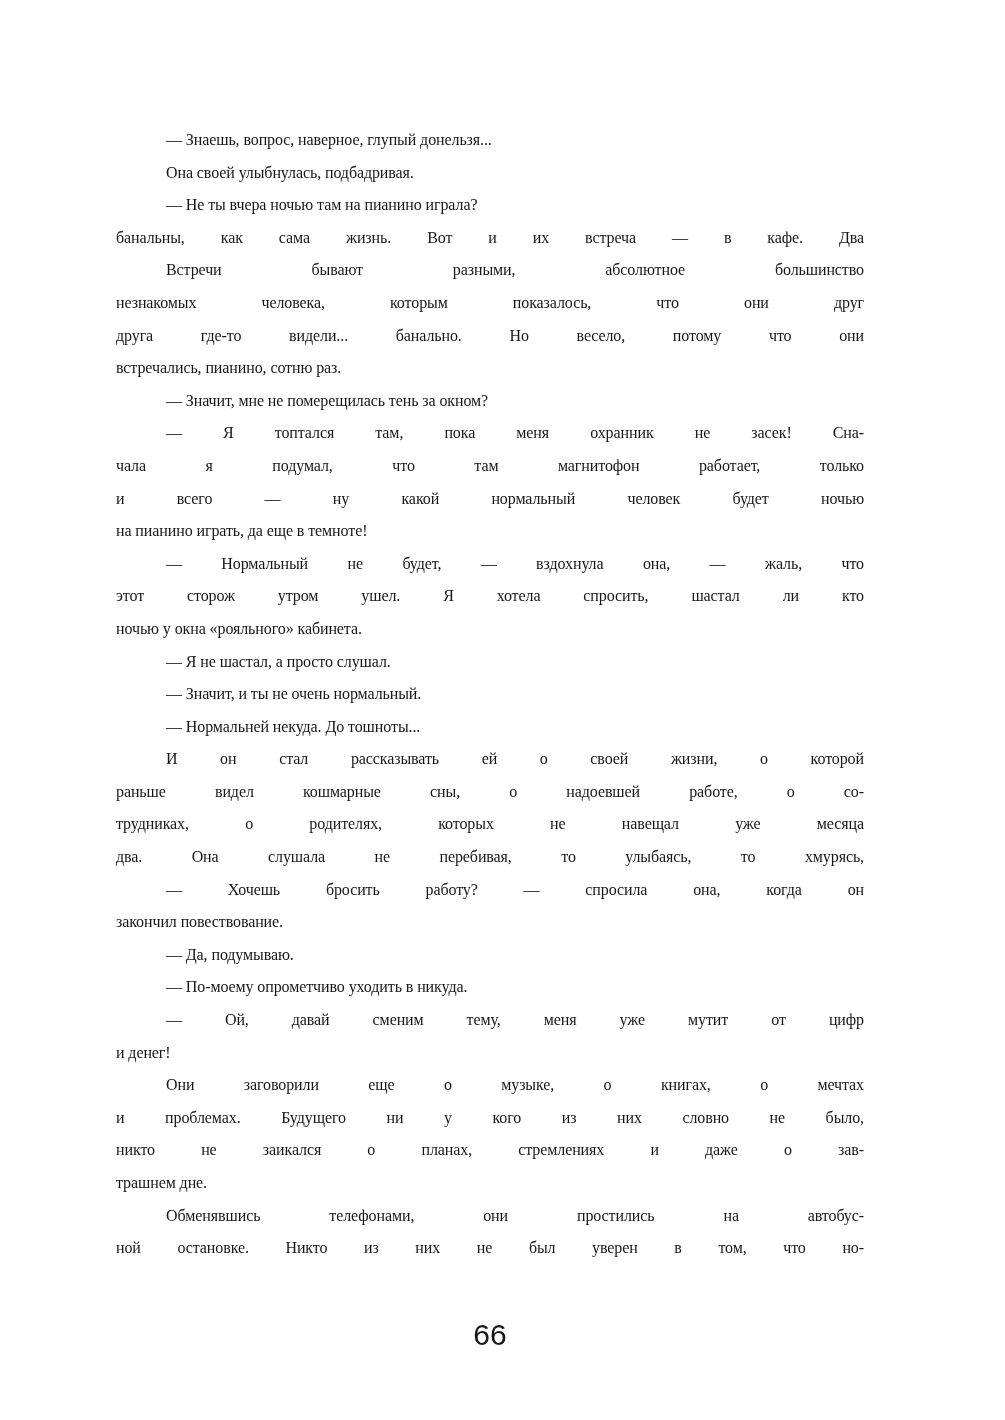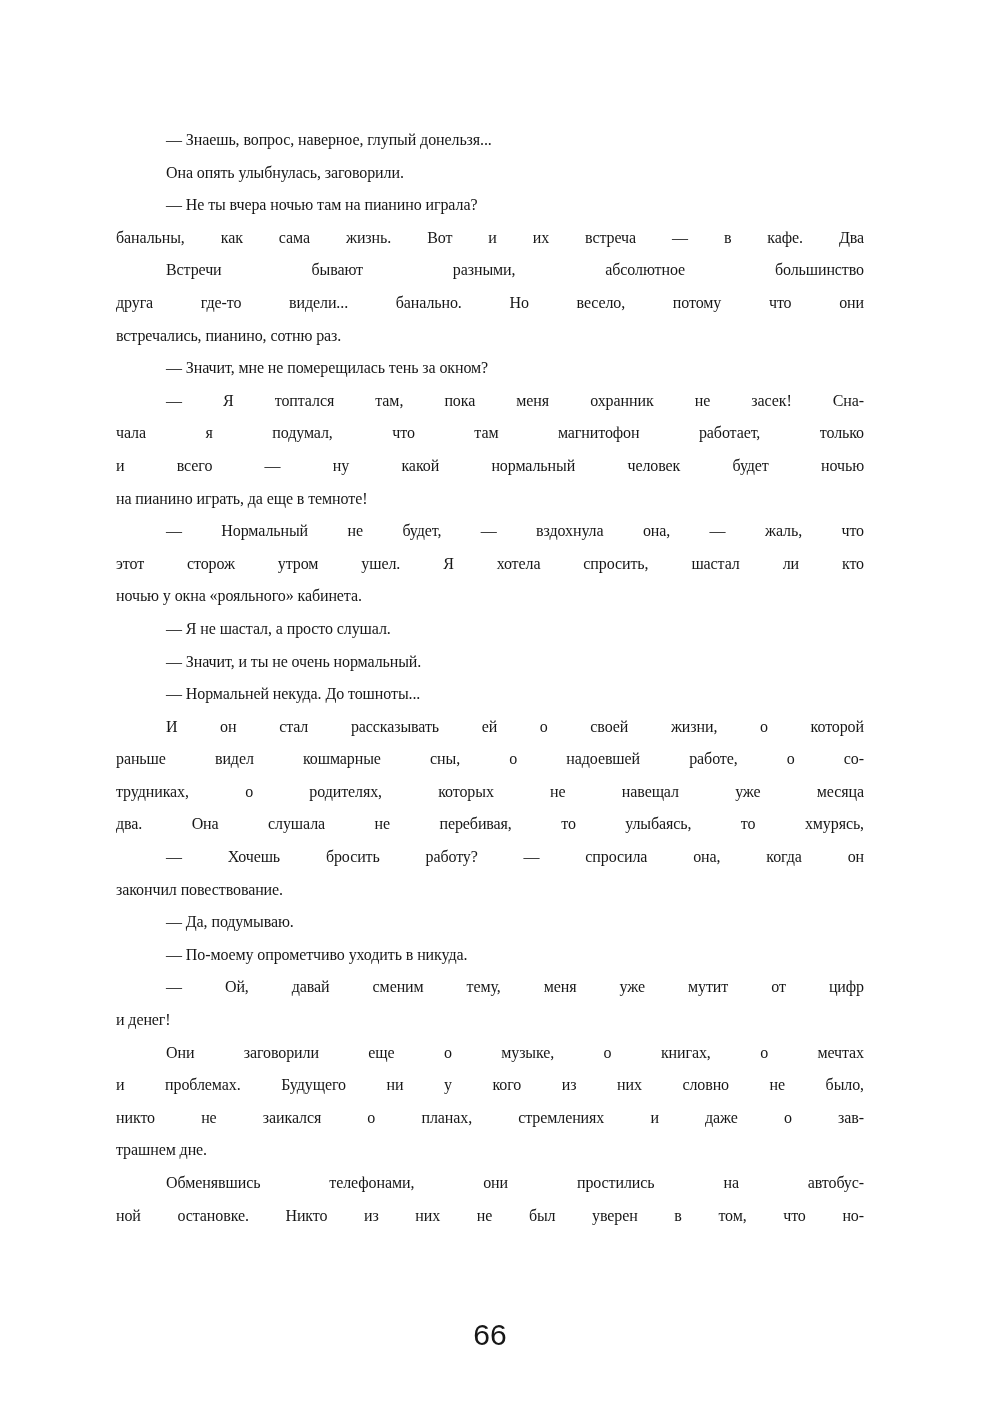--- a/index.html
+++ b/index.html
@@ -53,28 +53,29 @@
 </style>
 </head>
 <body>
 
 <div class="page">
   <main class="text-column" id="text-column">
       <div class="para">
         <div class="line last first">— Знаешь, вопрос, наверное, глупый донельзя...</div>
       </div>
       <div class="para">
-        <div class="line last first">Она опять улыбнулась, заговорили.</div>
+        <div class="line last first">Она своей улыбнулась, подбадривая.</div>
       </div>
       <div class="para">
         <div class="line last first">— Не ты вчера ночью там на пианино играла?</div>
       </div>
       <div class="para">
         <div class="line">банальны, как сама жизнь. Вот и их встреча — в кафе. Два</div>
         <div class="line first">Встречи бывают разными, абсолютное большинство</div>
+        <div class="line">незнакомых человека, которым показалось, что они друг</div>
         <div class="line">друга где-то видели... банально. Но весело, потому что они</div>
         <div class="line last">встречались, пианино, сотню раз.</div>
       </div>
       <div class="para">
         <div class="line last first">— Значит, мне не померещилась тень за окном?</div>
       </div>
       <div class="para">
         <div class="line first">— Я топтался там, пока меня охранник не засек! Сна-</div>
         <div class="line">чала я подумал, что там магнитофон работает, только</div>
         <div class="line">и всего — ну какой нормальный человек будет ночью</div>

